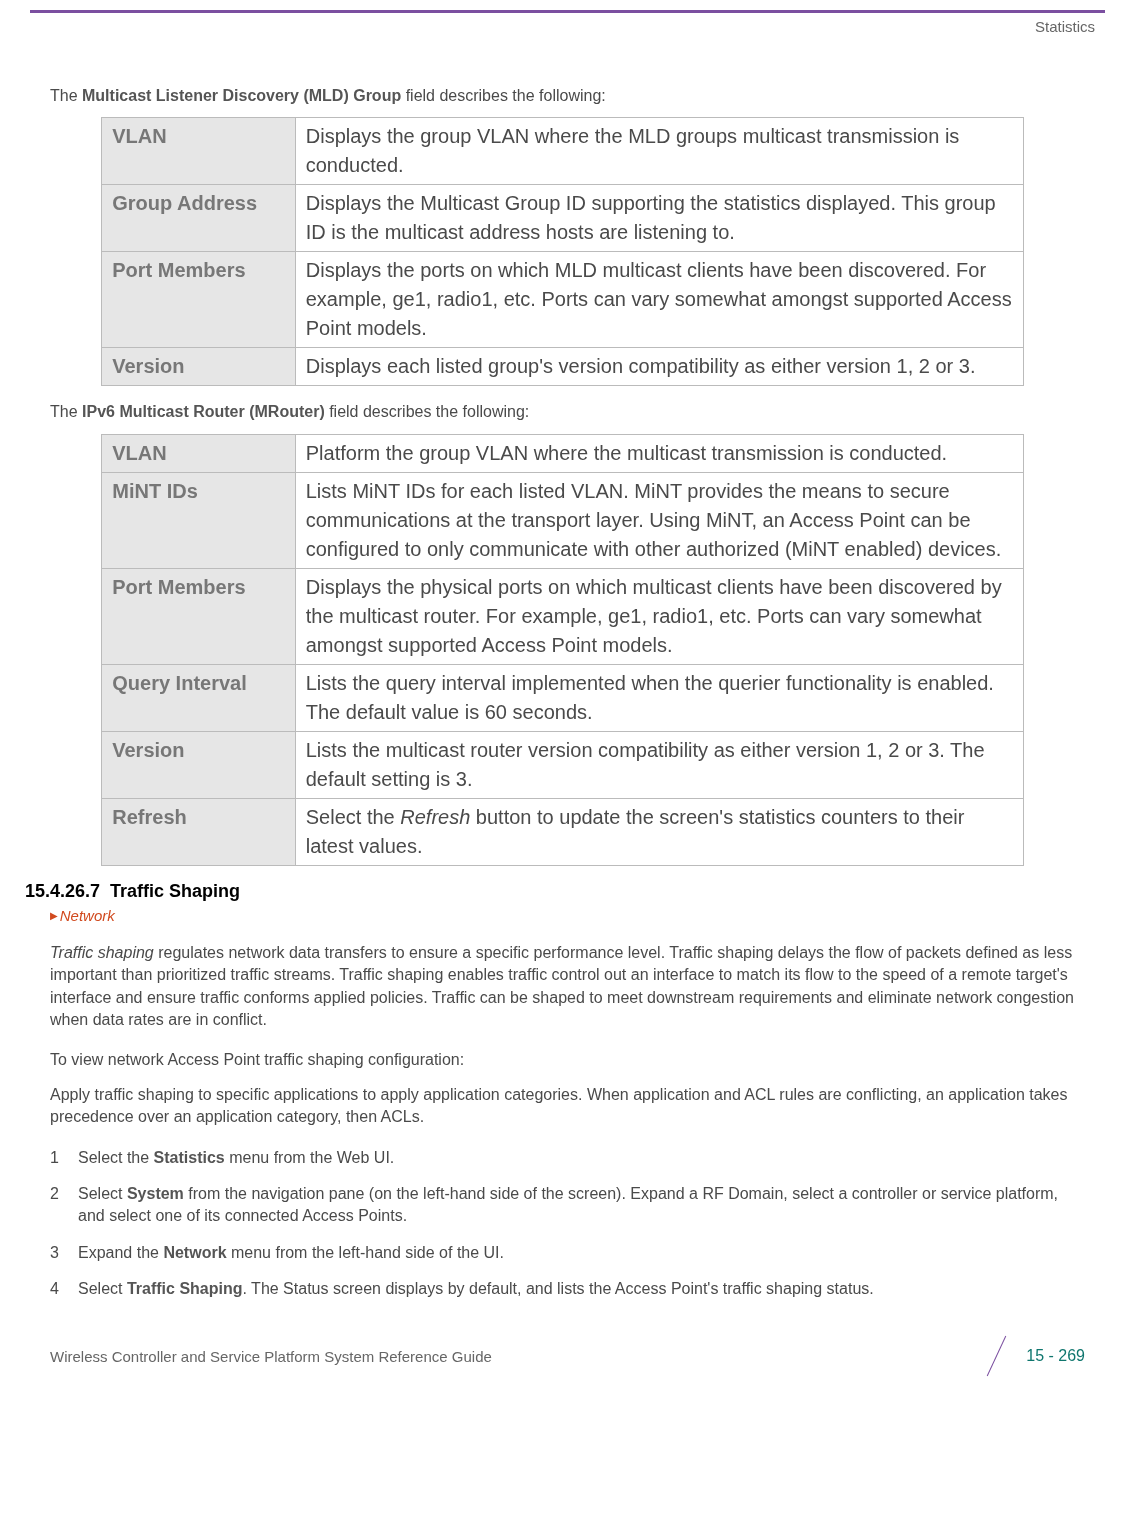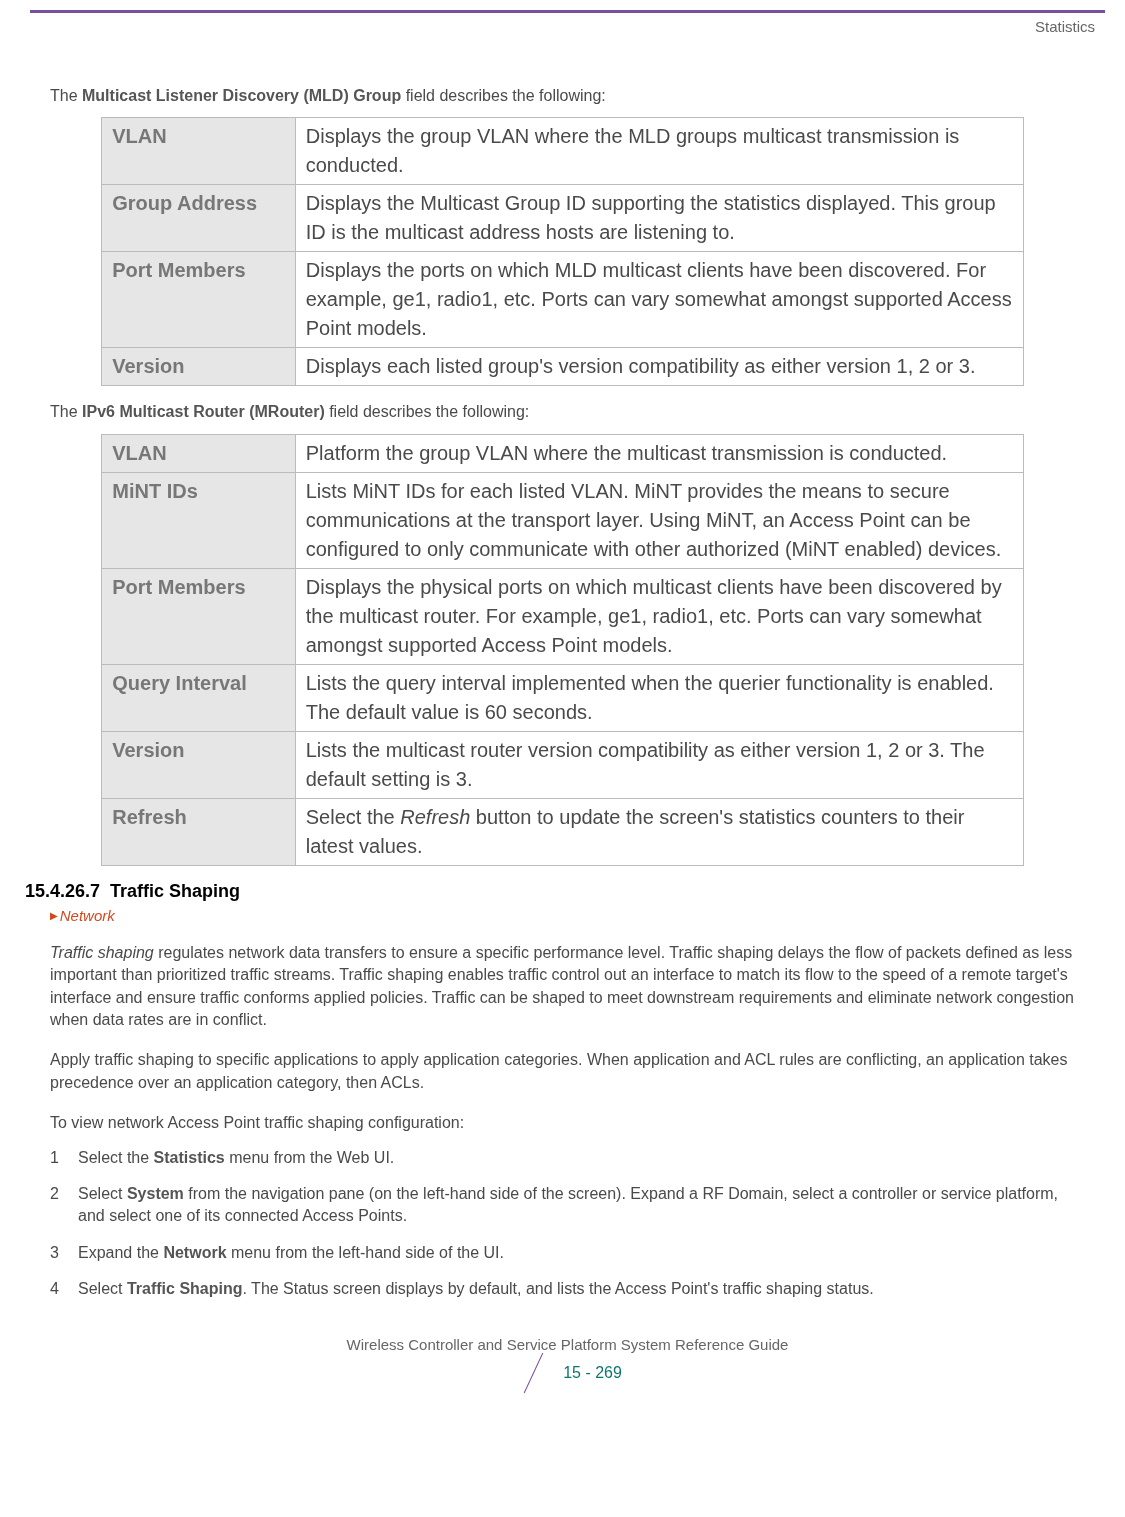--- a/index.html
+++ b/index.html
@@ -74,21 +74,20 @@
       position: absolute;
       left: 0;
       top: 0;
     }
     .footer {
       margin-top: 36px;
       display: flex;
       justify-content: space-between;
       align-items: center;
       padding: 0 40px 0 50px;
-      flex-direction: column;
     }
     .footer-left { color: #666; font-size: 15px; }
     .footer-right { display: flex; align-items: center; }
     .page-slash {
       width: 40px; height: 40px;
       position: relative;
       margin-right: 10px;
     }
     .page-slash::before {
       content: "";
@@ -172,23 +171,23 @@
     <span>15.4.26.7</span>&nbsp;&nbsp;<span>Traffic Shaping</span>
   </div>
   <div class="network-link">
     <span class="arrow">▶</span><span>Network</span>
   </div>
 
   <p class="para">
     <span class="italic">Traffic shaping</span><span> regulates network data transfers to ensure a specific performance level. Traffic shaping delays the flow of packets defined as less important than prioritized traffic streams. Traffic shaping enables traffic control out an interface to match its flow to the speed of a remote target's interface and ensure traffic conforms applied policies. Traffic can be shaped to meet downstream requirements and eliminate network congestion when data rates are in conflict.</span>
   </p>
 
+  <p class="para" style="margin-bottom:12px">To view network Access Point traffic shaping configuration:</p>
+
   <p class="para">Apply traffic shaping to specific applications to apply application categories. When application and ACL rules are conflicting, an application takes precedence over an application category, then ACLs.</p>
-
-  <p class="para" style="margin-bottom:12px">To view network Access Point traffic shaping configuration:</p>
 
   <ol class="numbered-list">
     <li>
       <span>Select the </span><span class="bold">Statistics</span><span> menu from the Web UI.</span>
     </li>
     <li>
       <span>Select </span><span class="bold">System</span><span> from the navigation pane (on the left-hand side of the screen). Expand a RF Domain, select a controller or service platform, and select one of its connected Access Points.</span>
     </li>
     <li>
       <span>Expand the </span><span class="bold">Network</span><span> menu from the left-hand side of the UI.</span>

